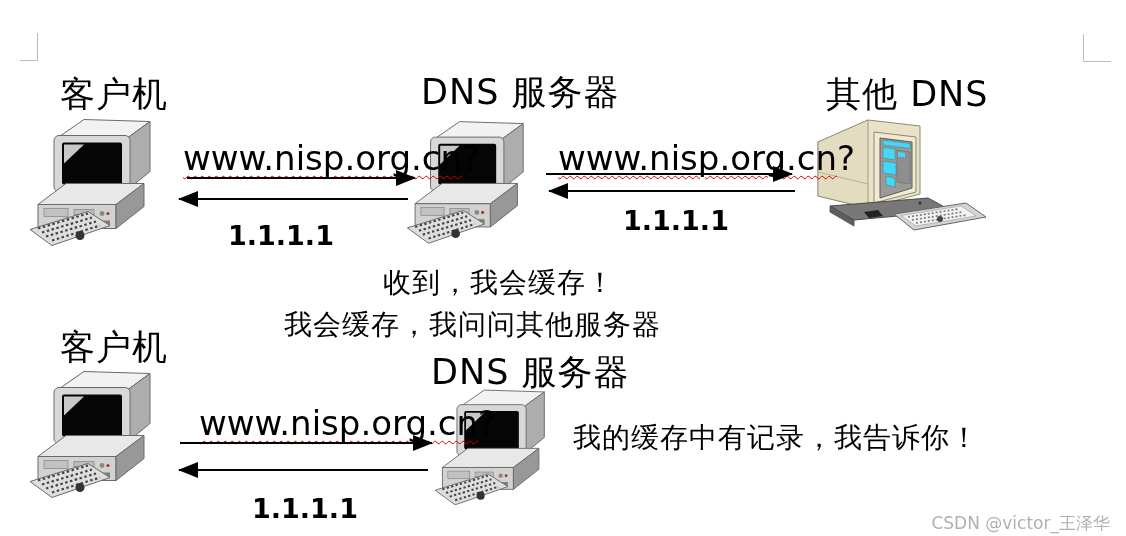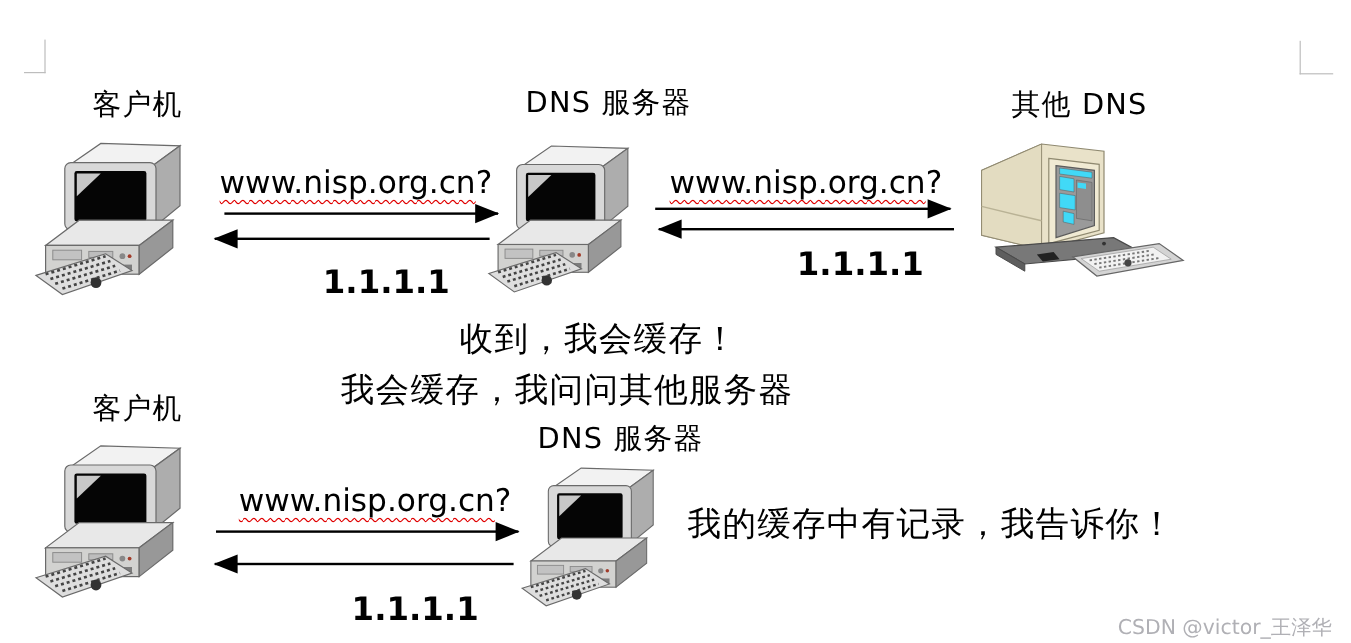--- a/index.html
+++ b/index.html
@@ -6,30 +6,30 @@
   .canvas{
     position:relative;
     width:1126px;height:536px;
     background:#ffffff;
     overflow:hidden;
     font-family:"DejaVu Sans","Liberation Sans",sans-serif;
     color:#000;
   }
   .t{position:absolute;white-space:nowrap;line-height:1.15;}
   .zh{font-family:"DejaVu Sans","Liberation Serif",serif;letter-spacing:1px;}
-  .label{font-size:24px;margin-left:17px;}
-  .query{font-size:26px;}
+  .label{font-size:35px;}
+  .query{font-size:34px;}
   .query .dom{
     text-decoration-line:underline;
     text-decoration-style:wavy;
     text-decoration-color:#e00000;
     text-decoration-thickness:1px;
     text-underline-offset:5px;
   }
-  .reply{font-size:27px;font-weight:700;margin-left:41px;}
+  .reply{font-size:27px;font-weight:700;}
   .note{font-size:28px;}
   .watermark{
     font-size:17px;color:#b0b0b5;letter-spacing:0;
     width:250px;text-align:right;
     font-family:"DejaVu Sans","Liberation Sans",sans-serif;
   }
   .arrow{position:absolute;height:2px;background:#000;}
   .arrow-right::after{
     content:"";position:absolute;right:-1px;top:50%;transform:translateY(-50%);
     width:0;height:0;

